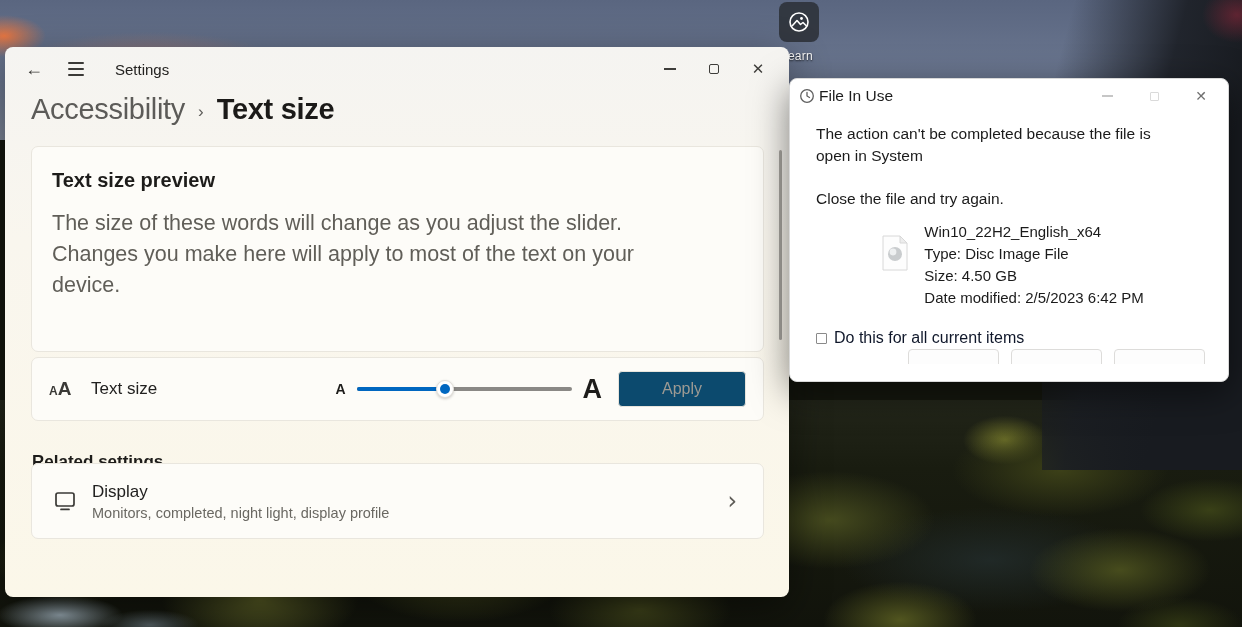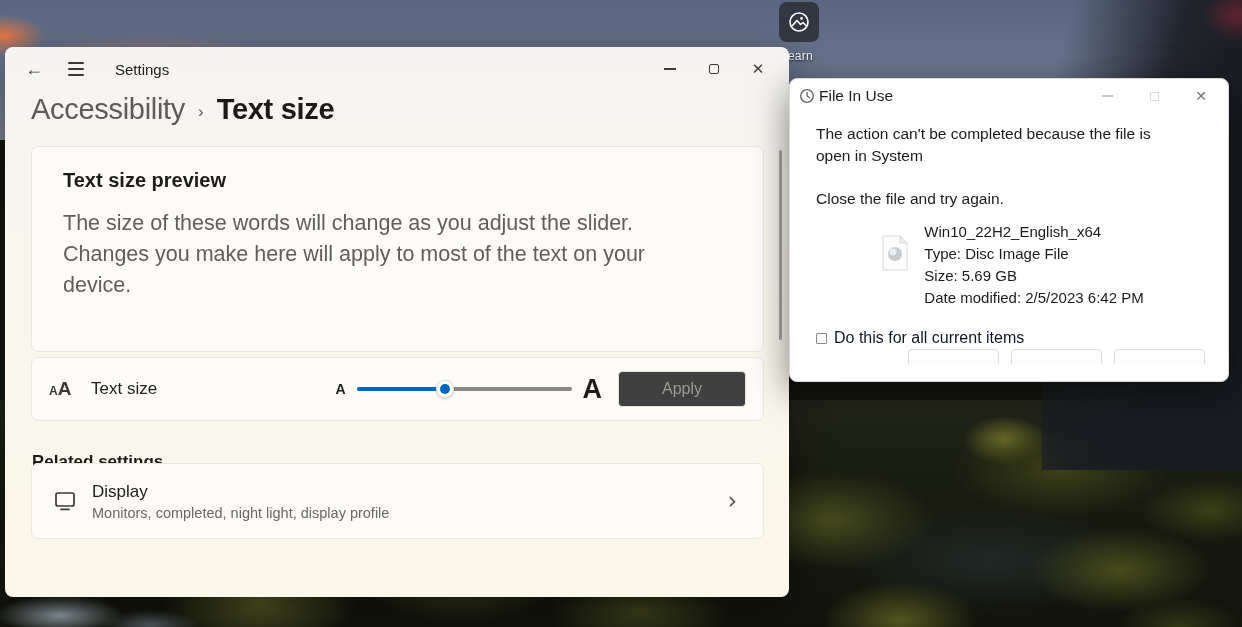--- a/index.html
+++ b/index.html
@@ -73,21 +73,21 @@
 
   .breadcrumb { display:flex; align-items:center; padding:2px 0 0 26px; gap:13px; }
   .bc-parent { font-size:29px; font-weight:400; color:#5c5b58; letter-spacing:-.3px; }
   .bc-sep { font-size:17px; color:#5c5b58; padding-top:4px; }
   .bc-current { font-size:29px; font-weight:600; color:#1b1a18; letter-spacing:-.3px; }
 
   .card {
     position:absolute; left:26px; width:733px; background:#fdfcf8;
     border:1px solid #e9e6de; border-radius:7px;
   }
-  .preview-card { top:99px; height:206px; padding:22px 31px; }
+  .preview-card { top:99px; height:206px; padding:22px 20px; }
   .preview-title { font-size:20px; font-weight:700; color:#1d1c1a; }
   .preview-body { margin-top:16px; font-size:21.5px; line-height:31px; color:#605e58; width:650px; }
 
   .slider-card { top:310px; height:64px; display:flex; align-items:center; padding:0 17px; }
   .aA-icon { color:#3a3936; display:flex; align-items:baseline; width:30px; }
   .aA-icon .a-sm { font-size:12px; font-weight:600; }
   .aA-icon .a-lg { font-size:19px; font-weight:600; }
   .slider-label { font-size:17px; color:#222120; margin-left:12px; }
   .slider-group { display:flex; align-items:center; margin-left:auto; }
   .sl-min { font-size:14px; font-weight:600; color:#1d1c1a; margin-right:11px; }
@@ -95,21 +95,21 @@
   .track { position:relative; width:215px; height:4px; background:#8a8885; border-radius:2px; }
   .track-fill { position:absolute; left:0; top:0; height:4px; background:#0067c0; border-radius:2px; }
   .thumb {
     position:absolute; top:50%; width:18px; height:18px; border-radius:50%;
     background:#fff; border:1px solid #e3e0da; box-shadow:0 1px 3px rgba(0,0,0,.2);
     transform:translate(-50%,-50%); display:flex; align-items:center; justify-content:center;
   }
   .thumb::after { content:""; width:10px; height:10px; border-radius:50%; background:#0067c0; }
   .apply-btn {
     margin-left:16px; width:128px; height:36px; border-radius:4px;
-    background:#404040; border:1px solid #e7e4dc; color:#9d9a93; font-size:16px;
+    background:#0c4a6e; border:1px solid #e7e4dc; color:#9d9a93; font-size:16px;
     display:flex; align-items:center; justify-content:center;
   }
 
   .related-heading { position:absolute; left:27px; top:405px; font-size:17px; font-weight:700; color:#1d1c1a; }
   .display-card { top:416px; height:76px; display:flex; align-items:center; padding:0 18px; }
   .display-icon { width:30px; color:#3a3936; }
   .display-texts { margin-left:12px; }
   .display-title { font-size:17px; color:#222120; }
   .display-sub { font-size:14.5px; color:#6a6862; margin-top:3px; }
   .chevron-right { margin-left:auto; font-size:24px; color:#5e5c57; padding-right:8px; font-family:"DejaVu Sans",sans-serif; }
@@ -254,21 +254,21 @@
     <div class="d-file">
       <svg class="file-icon" viewBox="0 0 28 36">
         <path d="M2 1 h17 l7 7 v27 h-24 z" fill="#fdfdfd" stroke="#d8d8d8" stroke-width="1"></path>
         <path d="M19 1 l7 7 h-7 z" fill="#ededed" stroke="#d8d8d8" stroke-width="1"></path>
         <circle cx="14" cy="19" r="7" fill="#c9ccce"></circle>
         <circle cx="12" cy="17" r="3.4" fill="#eef0f1"></circle>
       </svg>
       <div class="d-file-lines">
         <div>Win10_22H2_English_x64</div>
         <div>Type: Disc Image File</div>
-        <div>Size: 5.69 GB</div>
+        <div>Size: 4.50 GB</div>
         <div>Date modified: 2/5/2023 6:42 PM</div>
       </div>
     </div>
 
     <div class="d-checkrow">
       <div class="checkbox"></div>
       <div class="check-label">Do this for all current items</div>
     </div>
   </div>
 

